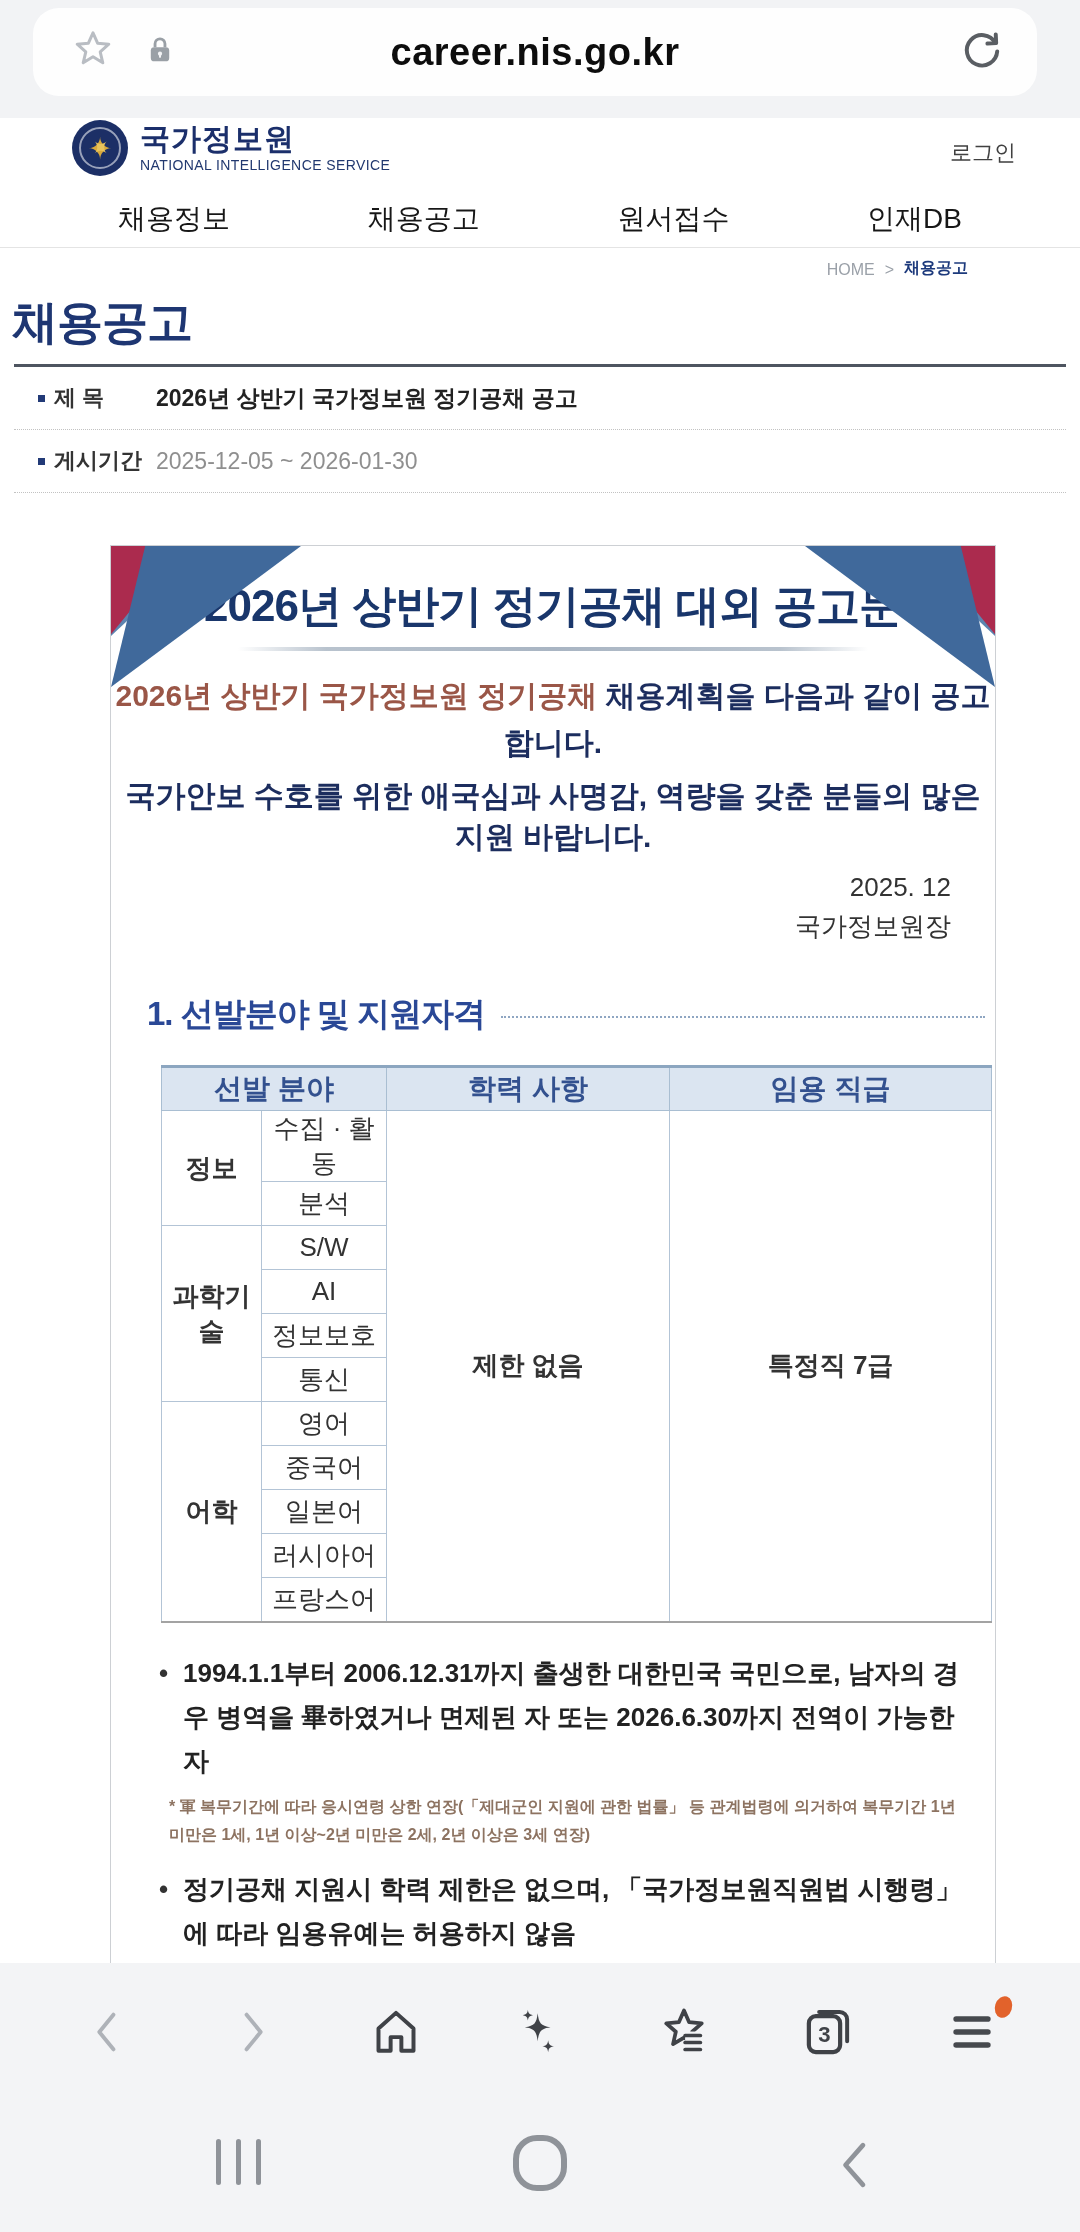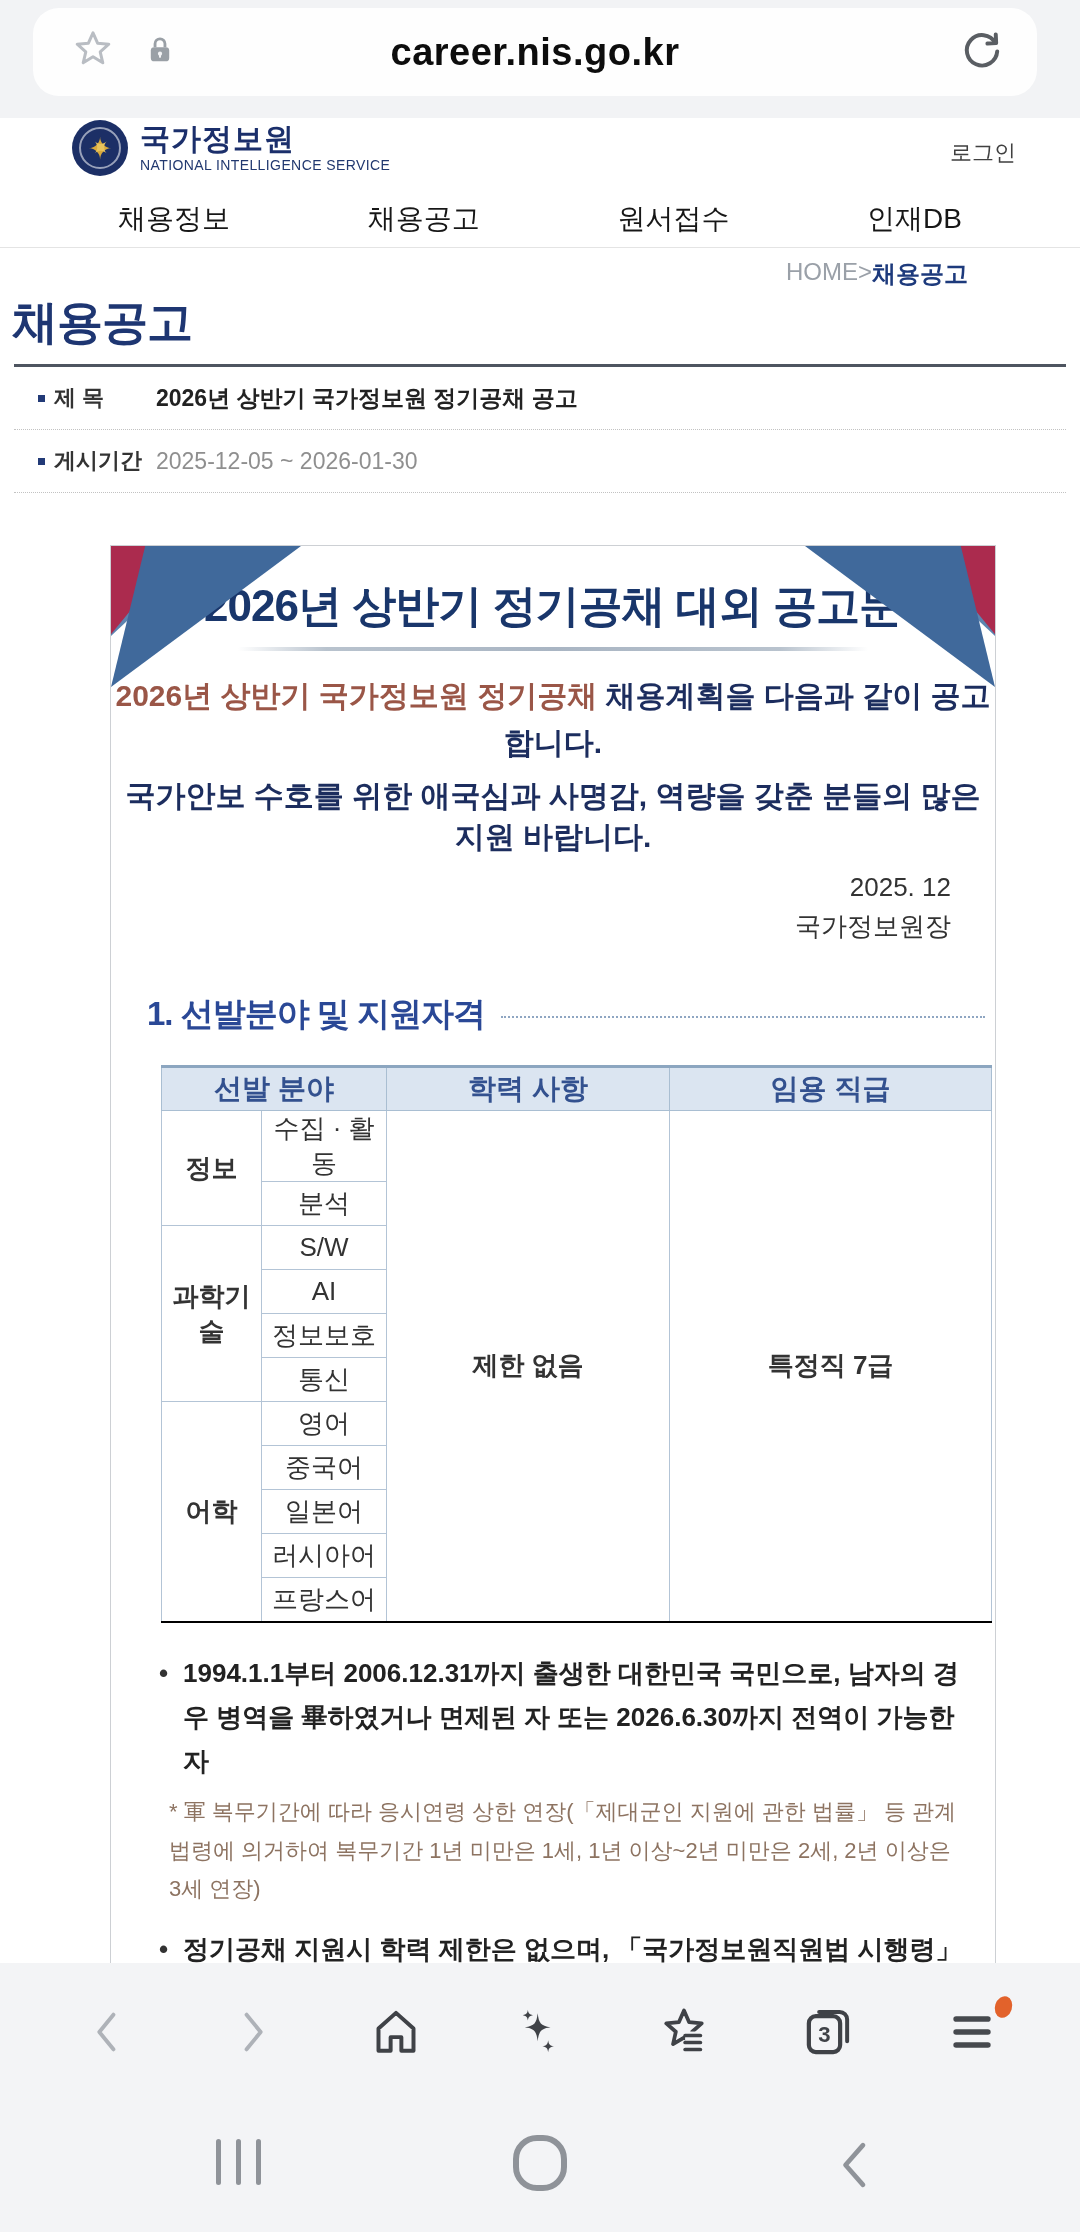--- a/index.html
+++ b/index.html
@@ -23,21 +23,21 @@
   .logo-texts { display:flex; flex-direction:column; line-height:1.05; }
   .logo-title { font-size:30px; font-weight:700; color:#1b2f6b; letter-spacing:1px; }
   .logo-sub { font-size:14px; color:#21386f; letter-spacing:.4px; margin-top:4px; }
   .login { position:absolute; right:64px; top:20px; font-size:22px; color:#404040; }
 
   
   .nav { position:absolute; top:190px; left:0; width:1080px; height:58px; background:#fff; border-bottom:1px solid #e4e4e4; display:flex; align-items:center; justify-content:space-between; padding:0 118px; }
   .nav-item { font-size:28px; color:#171717; font-weight:500; }
 
   
-  .crumb { position:absolute; top:258px; right:112px; display:flex; align-items:flex-start; gap:0; font-size:24px; }
+  .crumb { position:absolute; top:258px; right:112px; display:flex; align-items:flex-end; gap:10px; font-size:16px; }
   .crumb .home { color:#9aa0a8; }
   .crumb .sep  { color:#9aa0a8; }
   .crumb .cur  { color:#1d3a7c; font-weight:700; }
   .page-title { position:absolute; top:292px; left:12px; font-size:46px; font-weight:700; color:#1e3672; letter-spacing:-1px; }
   .info-wrap { position:absolute; top:364px; left:14px; width:1052px; border-top:3px solid #4e5560; }
   .info-row { display:flex; align-items:center; height:63px; border-bottom:1px dotted #c2c2c2; }
   .info-label { width:142px; padding-left:24px; display:flex; align-items:center; gap:9px; font-size:22px; font-weight:700; color:#333; flex:0 0 auto; }
   .sq { width:7px; height:7px; background:#223a77; display:inline-block; flex:0 0 auto; }
   .info-val-title { font-size:23px; font-weight:700; color:#222; }
   .info-val-date  { font-size:23px; color:#8f8f8f; }
@@ -57,30 +57,30 @@
   .intro .rest { color:#1c2d5e; }
   .intro2 { margin-top:10px; text-align:center; font-size:30px; font-weight:700; color:#1c2d5e; }
   .sign { margin-top:10px; padding-right:44px; text-align:right; font-size:26px; color:#333; line-height:1.5; }
   .sec-head { display:flex; align-items:center; margin-top:46px; margin-left:36px; margin-right:10px; }
   .sec-head .t { font-size:33px; font-weight:700; color:#2a4896; letter-spacing:-1px; white-space:nowrap; }
   .sec-head .dots { flex:1; margin-left:16px; border-top:2px dotted #8fa6c2; height:0; transform:translateY(2px); }
 
   table.sel { border-collapse:collapse; margin:28px 4px 0 50px; width:830px; table-layout:fixed; }
   table.sel col.g1 { width:100px; } table.sel col.g2 { width:125px; }
   table.sel col.ed { width:283px; } table.sel col.gr { width:322px; }
-  table.sel { border-top:3px solid #8ca6c0; border-bottom:2px solid #000000; }
+  table.sel { border-top:3px solid #8ca6c0; border-bottom:2px solid #a3a3a3; }
   table.sel th { background:#dbe5f1; color:#33518f; font-size:28px; font-weight:600; height:44px; border:1px solid #a9bed2; }
   table.sel td { border:1px solid #b3c4d6; text-align:center; height:44px; font-size:26px; color:#333; }
   td.grp { font-size:28px; font-weight:700; color:#222; }
   td.big { font-size:30px; font-weight:700; color:#111; }
 
   .bullets { margin:28px 28px 0 46px; }
   .bullet { position:relative; padding-left:26px; font-size:26px; font-weight:600; color:#222; line-height:1.7; margin-bottom:10px; }
   .bullet::before { content:"•"; position:absolute; left:2px; top:0; color:#333; }
-  .note { margin:0 0 18px 12px; font-size:22px; font-weight:400; color:#8d7361; line-height:1.75; }
+  .note { margin:0 0 18px 12px; font-size:16px; font-weight:700; color:#8d7361; line-height:1.75; }
 
   
   .bottombars { position:absolute; left:0; top:1963px; width:1080px; height:269px; background:#f3f4f6; z-index:20; }
   .toolbar { position:absolute; top:14px; left:0; width:1080px; height:110px; display:flex; align-items:center; justify-content:space-between; padding:0 76px; }
   .tbtn { width:64px; height:64px; display:flex; align-items:center; justify-content:center; position:relative; }
   .noti { position:absolute; top:-4px; right:-8px; width:17px; height:22px; border-radius:50%; background:#e2622b; transform:rotate(18deg); }
   .gesture { position:absolute; top:148px; left:0; width:1080px; height:110px; }
   .g-recents { position:absolute; left:216px; top:28px; display:flex; gap:15px; }
   .g-recents i { width:5px; height:46px; background:#8f9399; border-radius:3px; }
   .g-home { position:absolute; left:513px; top:24px; width:54px; height:56px; border:6px solid #8f9399; border-radius:24px; }

